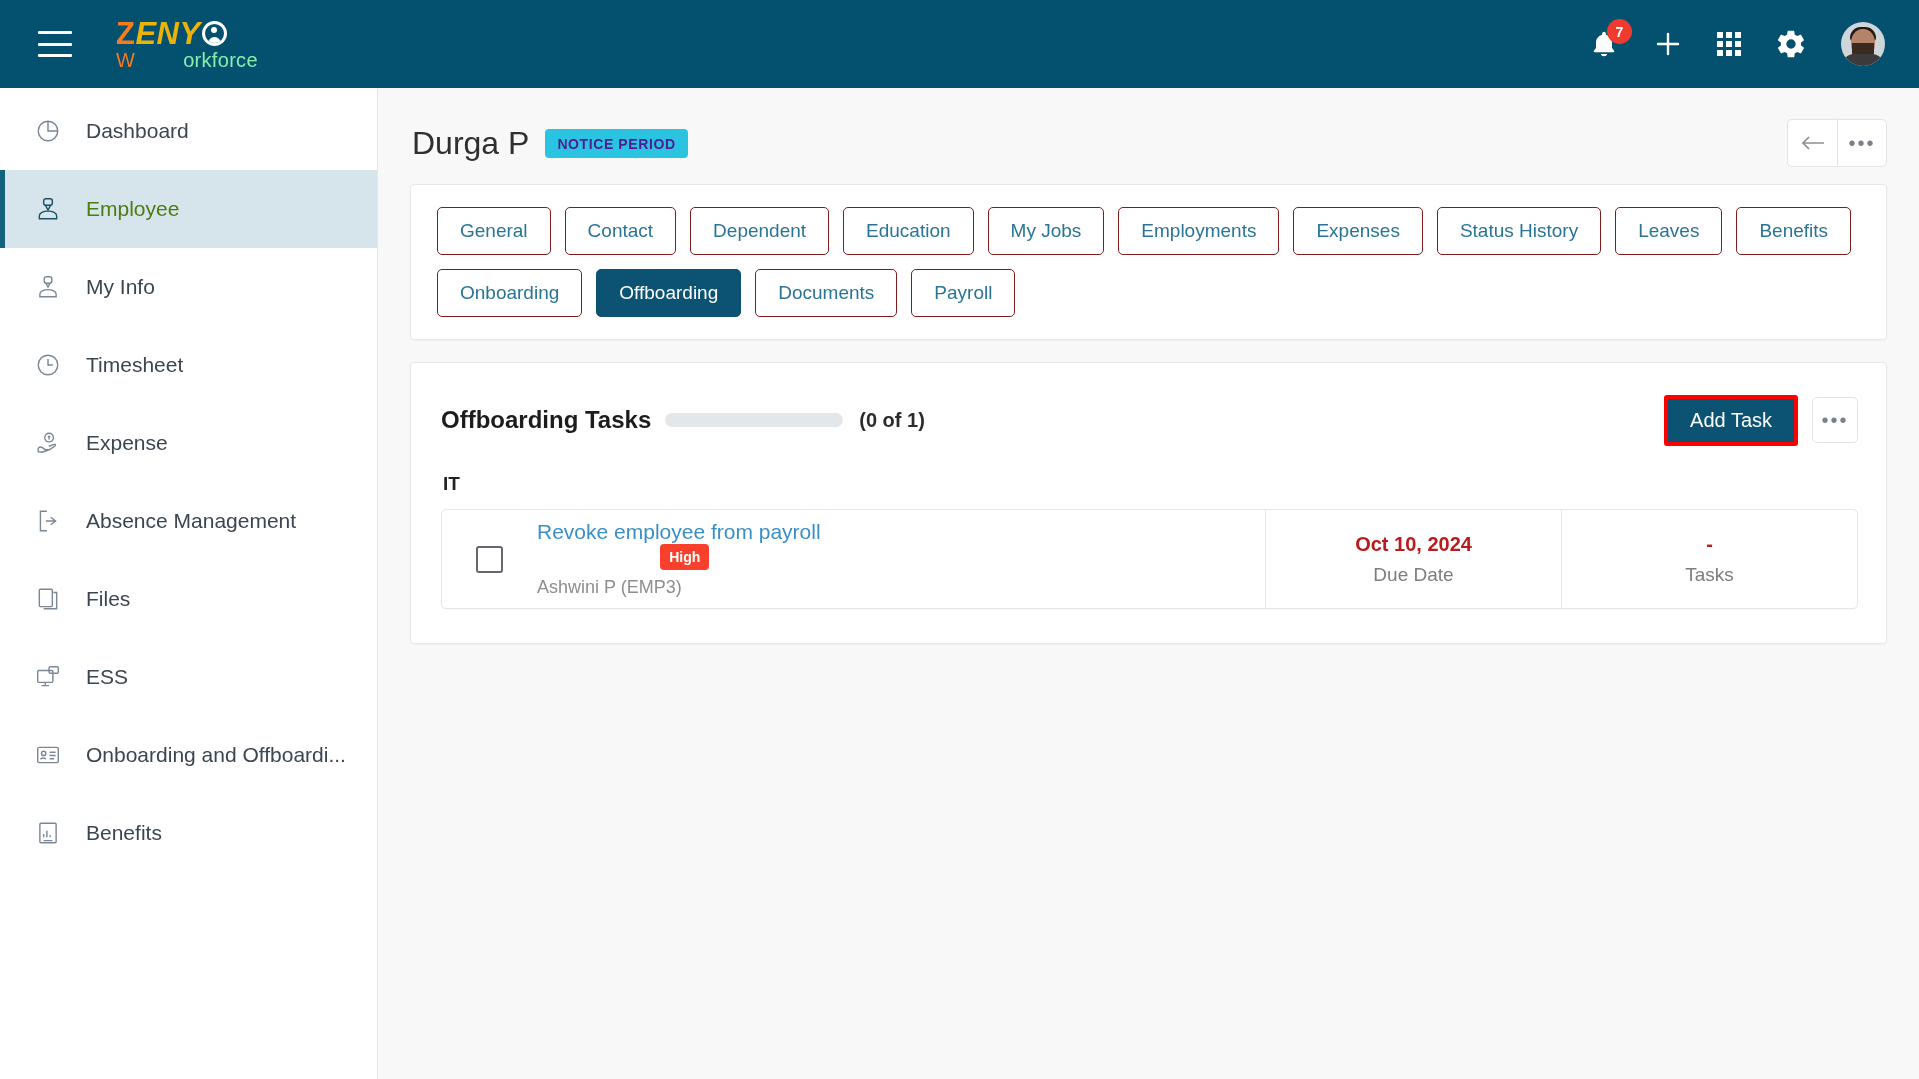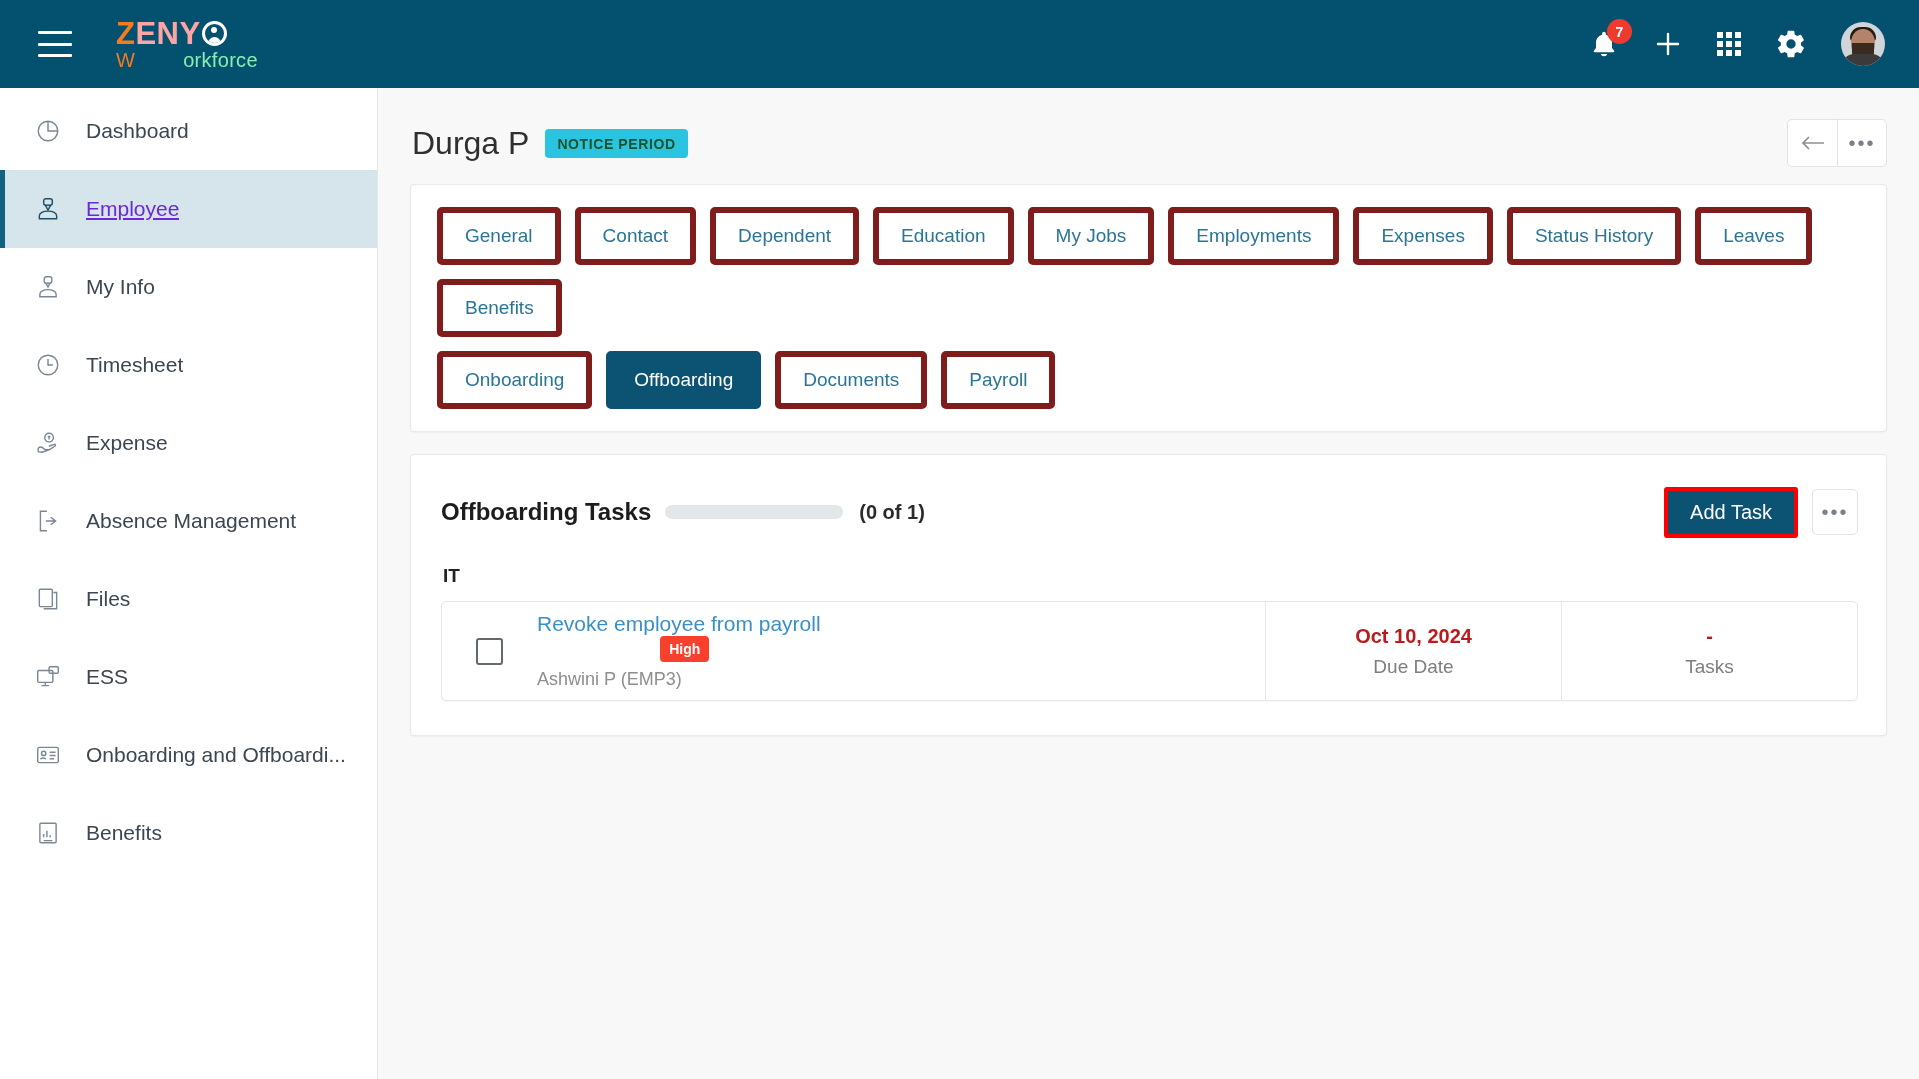--- a/index.html
+++ b/index.html
@@ -19,21 +19,21 @@
     display: flex; align-items: center;
     padding: 0 34px 0 38px;
     position: relative; z-index: 20;
   }
   .hamburger { width: 34px; height: 26px; display: flex; flex-direction: column; justify-content: space-between; cursor: pointer; }
   .hamburger span { display: block; height: 3px; width: 100%; background: #ffffff; border-radius: 1px; }
 
   .logo { margin-left: 44px; display: flex; flex-direction: column; line-height: 1; user-select: none; }
   .logo-row1 { display: flex; align-items: center; font-size: 31px; font-weight: bold; letter-spacing: 0.5px; }
   .logo-z { color: #f47b20; }
-  .logo-eny { color: #fca5a5; }
+  .logo-eny { color: #eab308; font-style: italic; }
   .logo-mark {
     width: 25px; height: 25px; border-radius: 50%;
     border: 3px solid #ffffff; margin-left: 1px;
     display: flex; align-items: flex-end; justify-content: center;
     position: relative; overflow: hidden; background: #04506f;
   }
   .logo-mark::before { content: ""; position: absolute; top: 3px; width: 6px; height: 6px; border-radius: 50%; background: #ffffff; }
   .logo-mark::after  { content: ""; position: absolute; bottom: -2px; width: 13px; height: 8px; border-radius: 7px 7px 0 0; background: #ffffff; }
   .logo-row2 { display: flex; align-items: center; font-size: 20px; font-weight: 500; margin-top: 1px; letter-spacing: 0.3px; }
   .logo-w { color: #f47b20; }
@@ -73,34 +73,34 @@
   .nav-item {
     display: flex; align-items: center;
     height: 78px; padding-left: 28px;
     cursor: pointer; position: relative;
     color: #3c4651; font-size: 21px;
   }
   .nav-item .nav-icon { width: 40px; flex: 0 0 40px; display: flex; align-items: center; justify-content: center; color: #7b8794; }
   .nav-item .nav-label { margin-left: 18px; white-space: nowrap; overflow: hidden; text-overflow: ellipsis; max-width: 278px; }
   .nav-item.active { background: #d6e4ec; }
   .nav-item.active::before { content: ""; position: absolute; left: 0; top: 0; bottom: 0; width: 5px; background: #14607f; }
-  .nav-item.active .nav-label { color: #6d28d9; text-decoration: underline; }
+  .nav-item.active .nav-label { color: #4d7c0f; }
   .nav-item.active .nav-icon { color: #1d4f66; }
 
   .content {
     flex: 1; background: #f8f8f8;
     padding: 26px 32px 0 32px;
     overflow: hidden;
   }
 
   
   .page-head { display: flex; align-items: center; height: 58px; padding-left: 2px; }
   .page-title { font-size: 32px; color: #2f2f2f; font-weight: 400; }
   .status-pill {
-    margin-left: 16px; background: #2bc4e0; color: #14532d;
+    margin-left: 16px; background: #2bc4e0; color: #4c1d95;
     font-size: 14px; font-weight: bold; letter-spacing: 0.6px;
     padding: 7px 12px 6px; border-radius: 4px;
   }
   .head-actions { margin-left: auto; display: flex; }
   .head-btn {
     width: 50px; height: 48px; background: #ffffff;
     border: 1px solid #e3e3e3;
     display: flex; align-items: center; justify-content: center;
     color: #8a8f94; cursor: pointer;
   }
@@ -111,21 +111,21 @@
   
   .card {
     background: #ffffff;
     border: 1px solid #e8e8e8;
     border-radius: 4px;
     box-shadow: 0 1px 2px rgba(0,0,0,0.04);
   }
   .tabs-card { margin-top: 12px; padding: 22px 24px 22px 26px; }
   .tab-row { display: flex; flex-wrap: wrap; gap: 14px; }
   .tab {
-    background: #ffffff; border: 6px solid #7f1d1d; border-radius: 5px;
+    background: #ffffff; border: 1px solid #7f1d1d; border-radius: 5px;
     color: #2a7596; font-size: 19px;
     padding: 12px 22px; cursor: pointer; white-space: nowrap;
   }
   .tab.active { background: #0c5273; border-color: #0c5273; color: #ffffff; }
 
   .tasks-card { margin-top: 22px; padding: 26px 28px 34px 30px; }
   .tasks-head { display: flex; align-items: center; min-height: 62px; }
   .tasks-title { font-size: 24px; font-weight: bold; color: #1c1c1c; }
   .progress-track { width: 178px; height: 14px; background: #e4e7ea; border-radius: 7px; margin-left: 14px; }
   .progress-fill { height: 100%; width: 0%; background: #2bb673; border-radius: 7px; }

